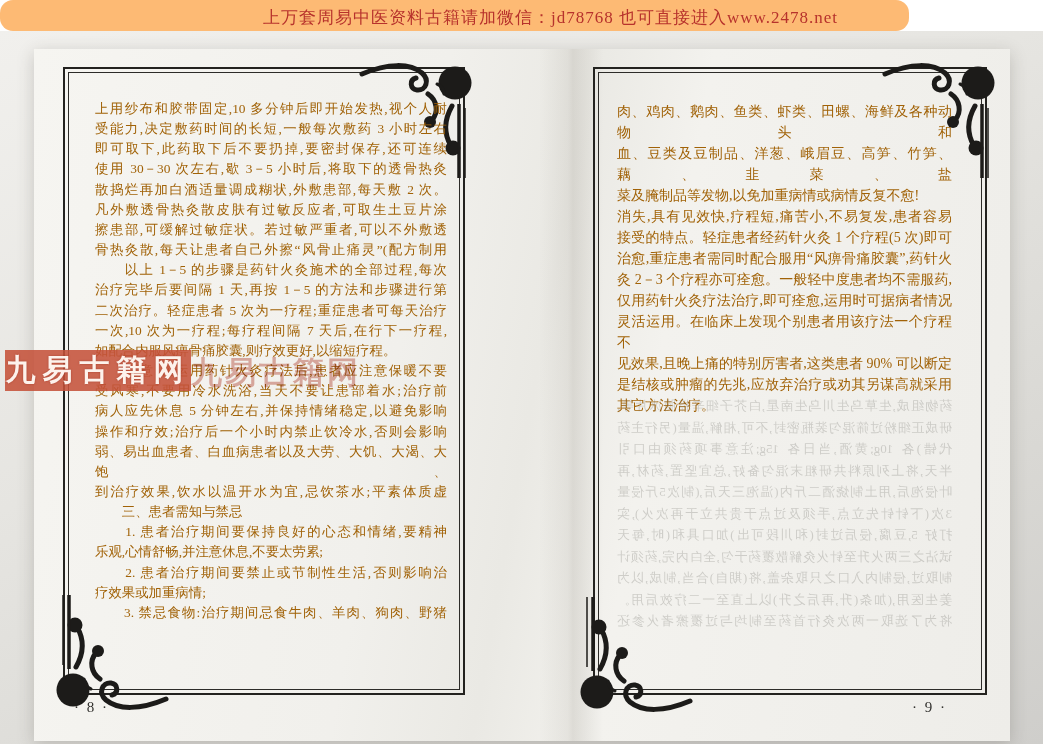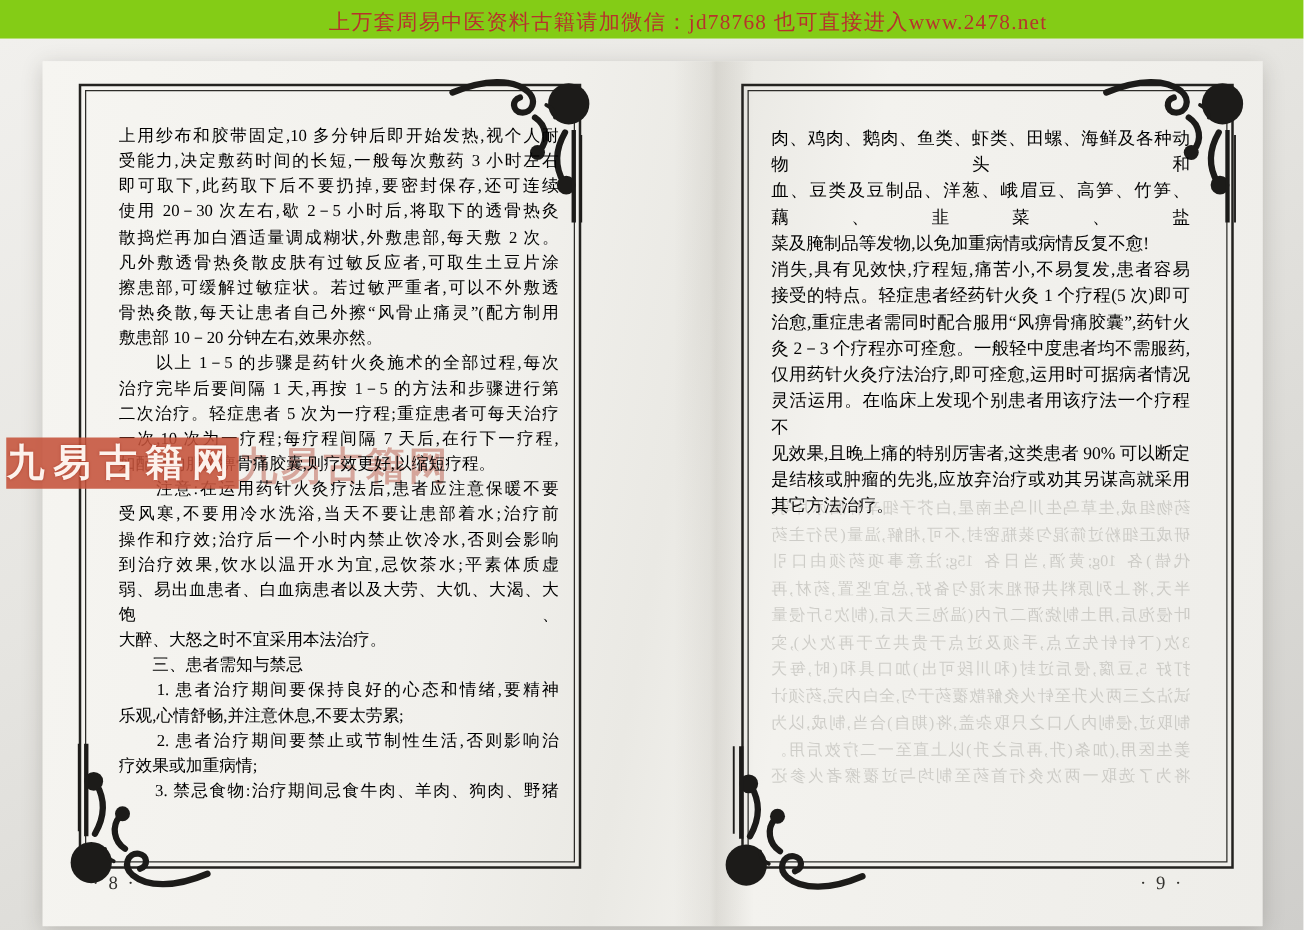--- a/index.html
+++ b/index.html
@@ -2,21 +2,21 @@
 <html><head>
 <meta charset="utf-8">
 <style>
   html,body{margin:0;padding:0;}
   .screenshot{
     position:relative;width:1043px;height:744px;overflow:hidden;
     background:#ffffff;
     font-family:"Liberation Serif","DejaVu Serif",serif;
   }
   
-  .banner{position:absolute;left:0;top:0;width:1043px;height:31px;background:#84cc16;}
+  .banner{position:absolute;left:0;top:0;width:909px;height:31px;background:#fdba74;border-radius:13px;}
   .banner-text{
     position:absolute;left:263px;top:6px;font-size:17px;letter-spacing:1px;
     color:#b7322c;font-family:"Liberation Serif","DejaVu Serif",serif;white-space:nowrap;
   }
   
   .photo{
     position:absolute;left:0;top:31px;width:1043px;height:713px;
     background:linear-gradient(155deg,#f1f0ed 0%,#e6e5e1 40%,#d9d8d4 75%,#cfcecb 100%);
   }
   .paper{
@@ -33,21 +33,21 @@
   .frame::before{content:"";position:absolute;inset:3px;border:1.3px solid #2d2c29;}
   .frame-left{left:63px;top:67px;width:398px;height:624px;}
   .frame-right{left:593px;top:67px;width:390px;height:624px;}
   
   .flourish{position:absolute;width:120px;height:120px;}
   .fl-tr-left{left:358px;top:60px;}
   .fl-bl-left{left:50px;top:593px;transform:rotate(180deg);}
   .fl-tr-right{left:881px;top:60px;}
   .fl-bl-right{left:574px;top:595px;transform:rotate(180deg);}
   
-  .textcol{position:absolute;color:#000000;}
+  .textcol{position:absolute;color:#a16207;}
   .text-left{left:95px;top:99px;width:352px;font-size:13.4px;line-height:20.15px;}
   .text-right{left:617px;top:101px;width:335px;font-size:14px;line-height:21px;}
   .line{text-align:justify;text-align-last:justify;white-space:pre-wrap;}
   .line.end{text-align-last:left;}
   .line.bold{font-weight:400;}
   
   .ghostcol{
     position:absolute;left:617px;top:396px;width:335px;
     font-size:12.9px;line-height:21.5px;color:#5d5c55;
     transform:scaleX(-1);opacity:.24;filter:blur(.6px);
@@ -108,37 +108,36 @@
   <svg class="flourish fl-tr-left" viewBox="0 0 120 120">
       <use href="#flourish-shape"></use>
     </svg>
   <svg class="flourish fl-bl-left" viewBox="0 0 120 120">
       <use href="#flourish-shape"></use>
     </svg>
   <div class="textcol text-left">
       <div class="line">上用纱布和胶带固定,10 多分钟后即开始发热,视个人耐</div>
       <div class="line">受能力,决定敷药时间的长短,一般每次敷药 3 小时左右</div>
       <div class="line">即可取下,此药取下后不要扔掉,要密封保存,还可连续</div>
-      <div class="line">使用 20－30 次左右,歇 2－5 小时后,将取下的透骨热灸</div>
+      <div class="line">使用 30－30 次左右,歇 3－5 小时后,将取下的透骨热灸</div>
       <div class="line">散捣烂再加白酒适量调成糊状,外敷患部,每天敷 2 次。</div>
       <div class="line">凡外敷透骨热灸散皮肤有过敏反应者,可取生土豆片涂</div>
       <div class="line">擦患部,可缓解过敏症状。若过敏严重者,可以不外敷透</div>
       <div class="line">骨热灸散,每天让患者自己外擦“风骨止痛灵”(配方制用</div>
-      <div class="line end">敷患部 10－20 分钟左右,效果亦然。</div>
       <div class="line">　　以上 1－5 的步骤是药针火灸施术的全部过程,每次</div>
       <div class="line">治疗完毕后要间隔 1 天,再按 1－5 的方法和步骤进行第</div>
       <div class="line">二次治疗。轻症患者 5 次为一疗程;重症患者可每天治疗</div>
       <div class="line">一次,10 次为一疗程;每疗程间隔 7 天后,在行下一疗程,</div>
       <div class="line end">如配合内服风痹骨痛胶囊,则疗效更好,以缩短疗程。</div>
       <div class="line">　　注意:在运用药针火灸疗法后,患者应注意保暖不要</div>
       <div class="line">受风寒,不要用冷水洗浴,当天不要让患部着水;治疗前</div>
+      <div class="line">病人应先休息 5 分钟左右,并保持情绪稳定,以避免影响</div>
       <div class="line">操作和疗效;治疗后一个小时内禁止饮冷水,否则会影响</div>
+      <div class="line">弱、易出血患者、白血病患者以及大劳、大饥、大渴、大饱、</div>
       <div class="line">到治疗效果,饮水以温开水为宜,忌饮茶水;平素体质虚</div>
-      <div class="line">弱、易出血患者、白血病患者以及大劳、大饥、大渴、大饱、</div>
-      <div class="line end">大醉、大怒之时不宜采用本法治疗。</div>
       <div class="line bold end">　　三、患者需知与禁忌</div>
       <div class="line">　　1. 患者治疗期间要保持良好的心态和情绪,要精神</div>
       <div class="line end">乐观,心情舒畅,并注意休息,不要太劳累;</div>
       <div class="line">　　2. 患者治疗期间要禁止或节制性生活,否则影响治</div>
       <div class="line end">疗效果或加重病情;</div>
       <div class="line">　　3. 禁忌食物:治疗期间忌食牛肉、羊肉、狗肉、野猪</div>
     </div>
   <div class="page-number pn-left">· 8 ·</div>
 
   <div class="frame frame-right"></div>

